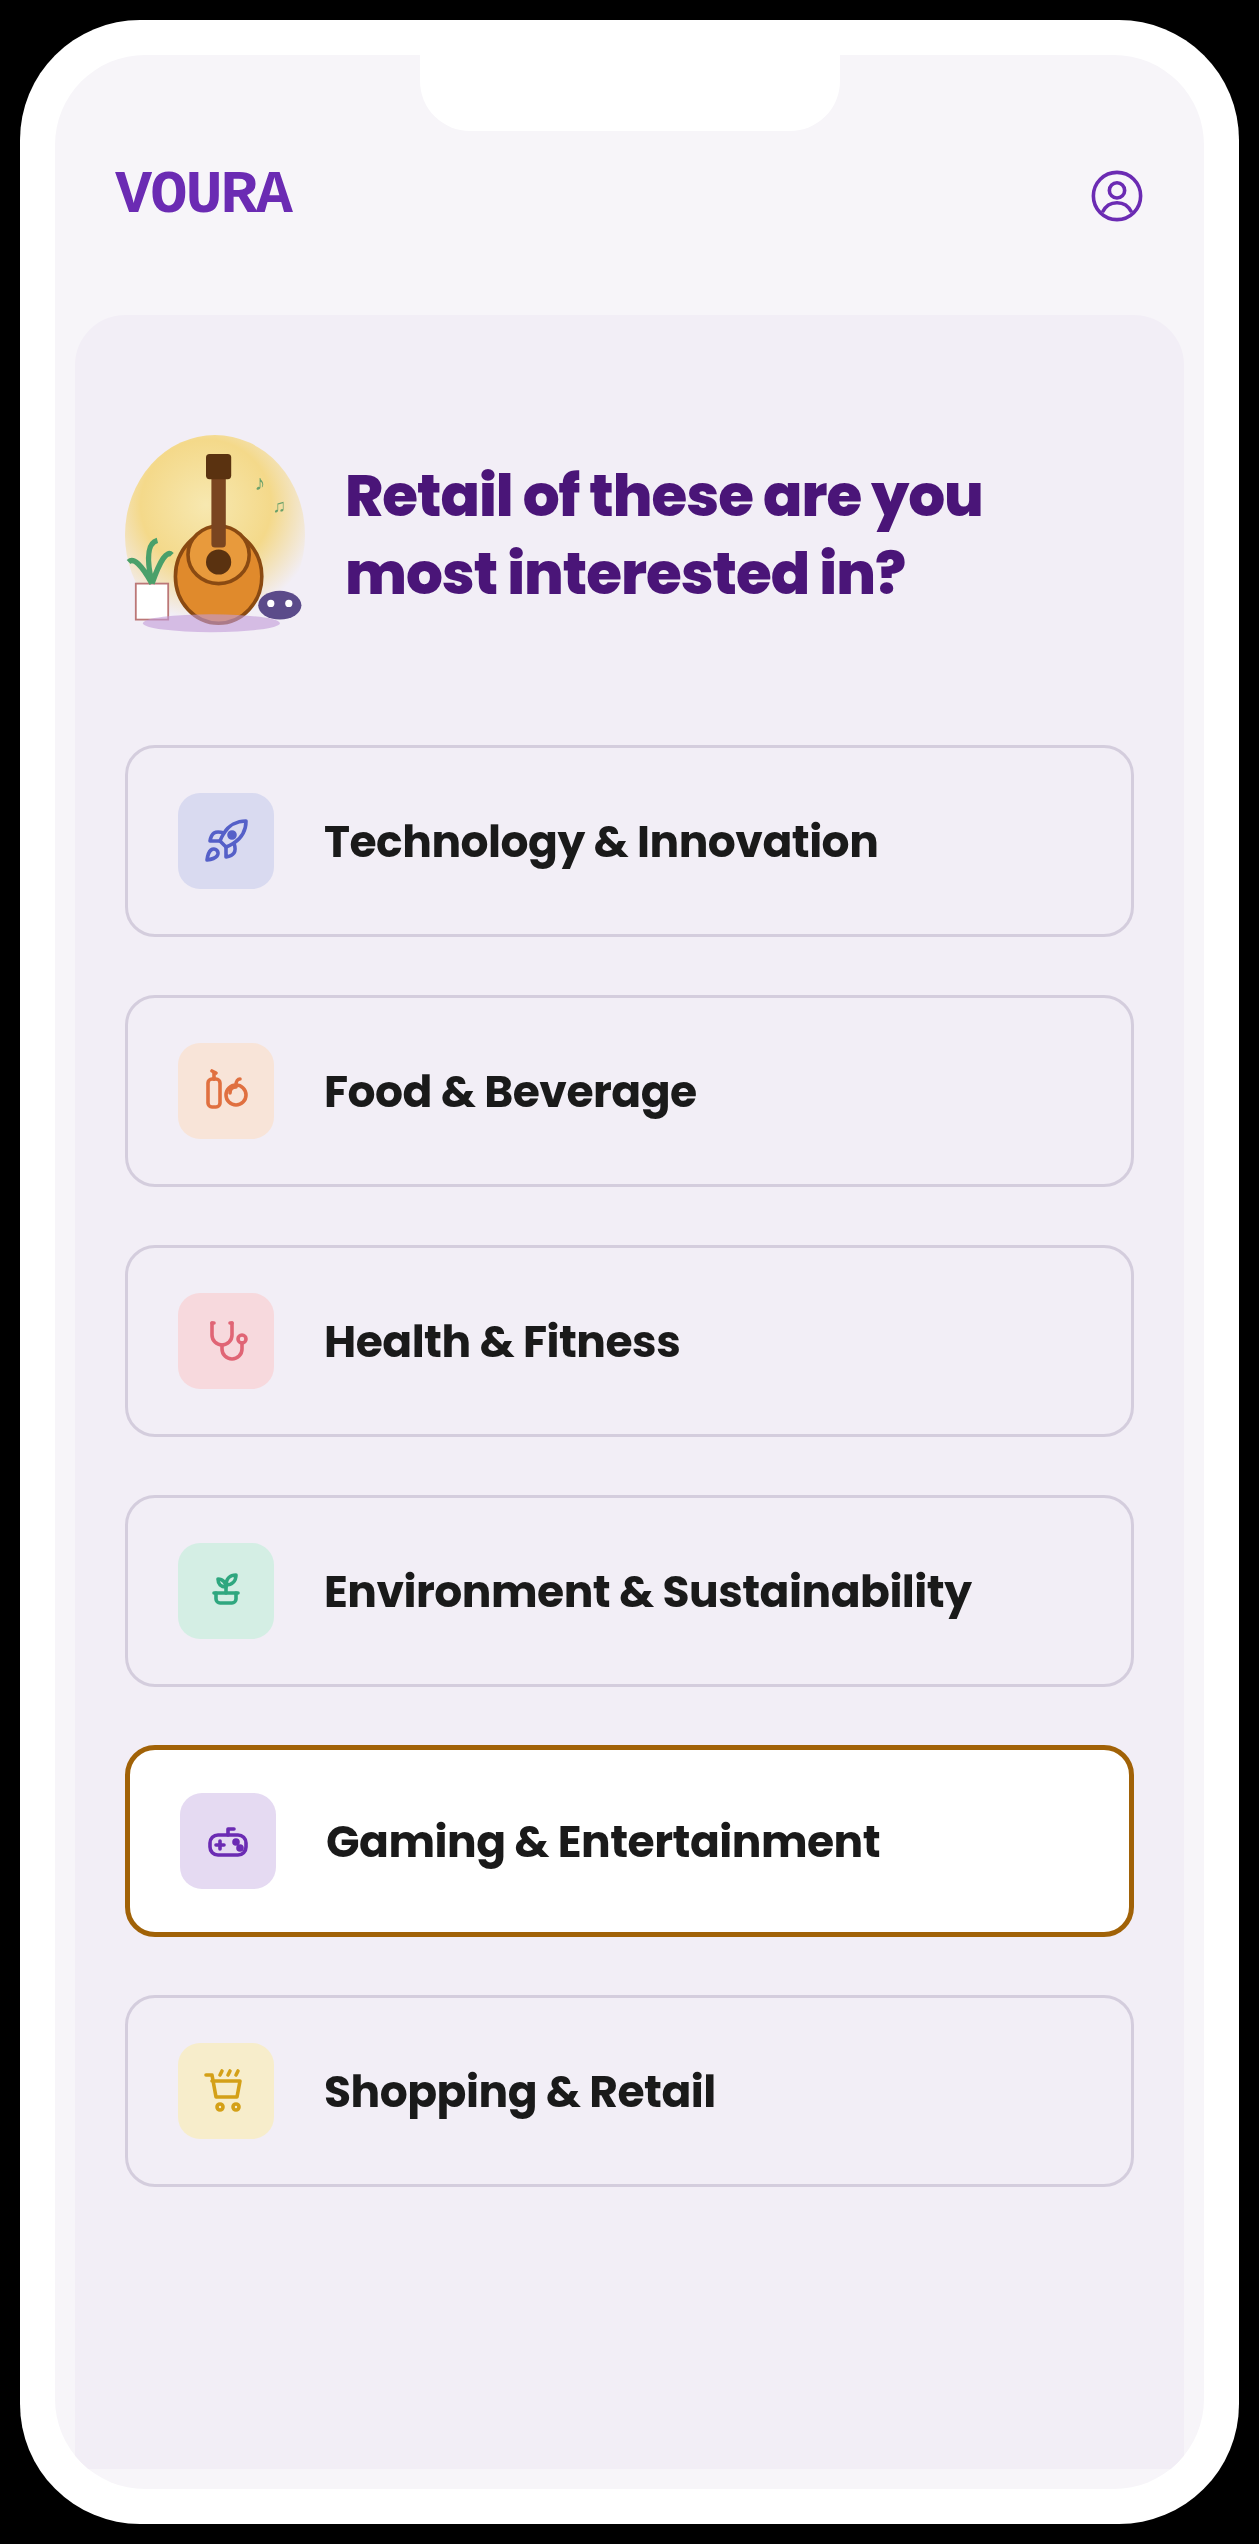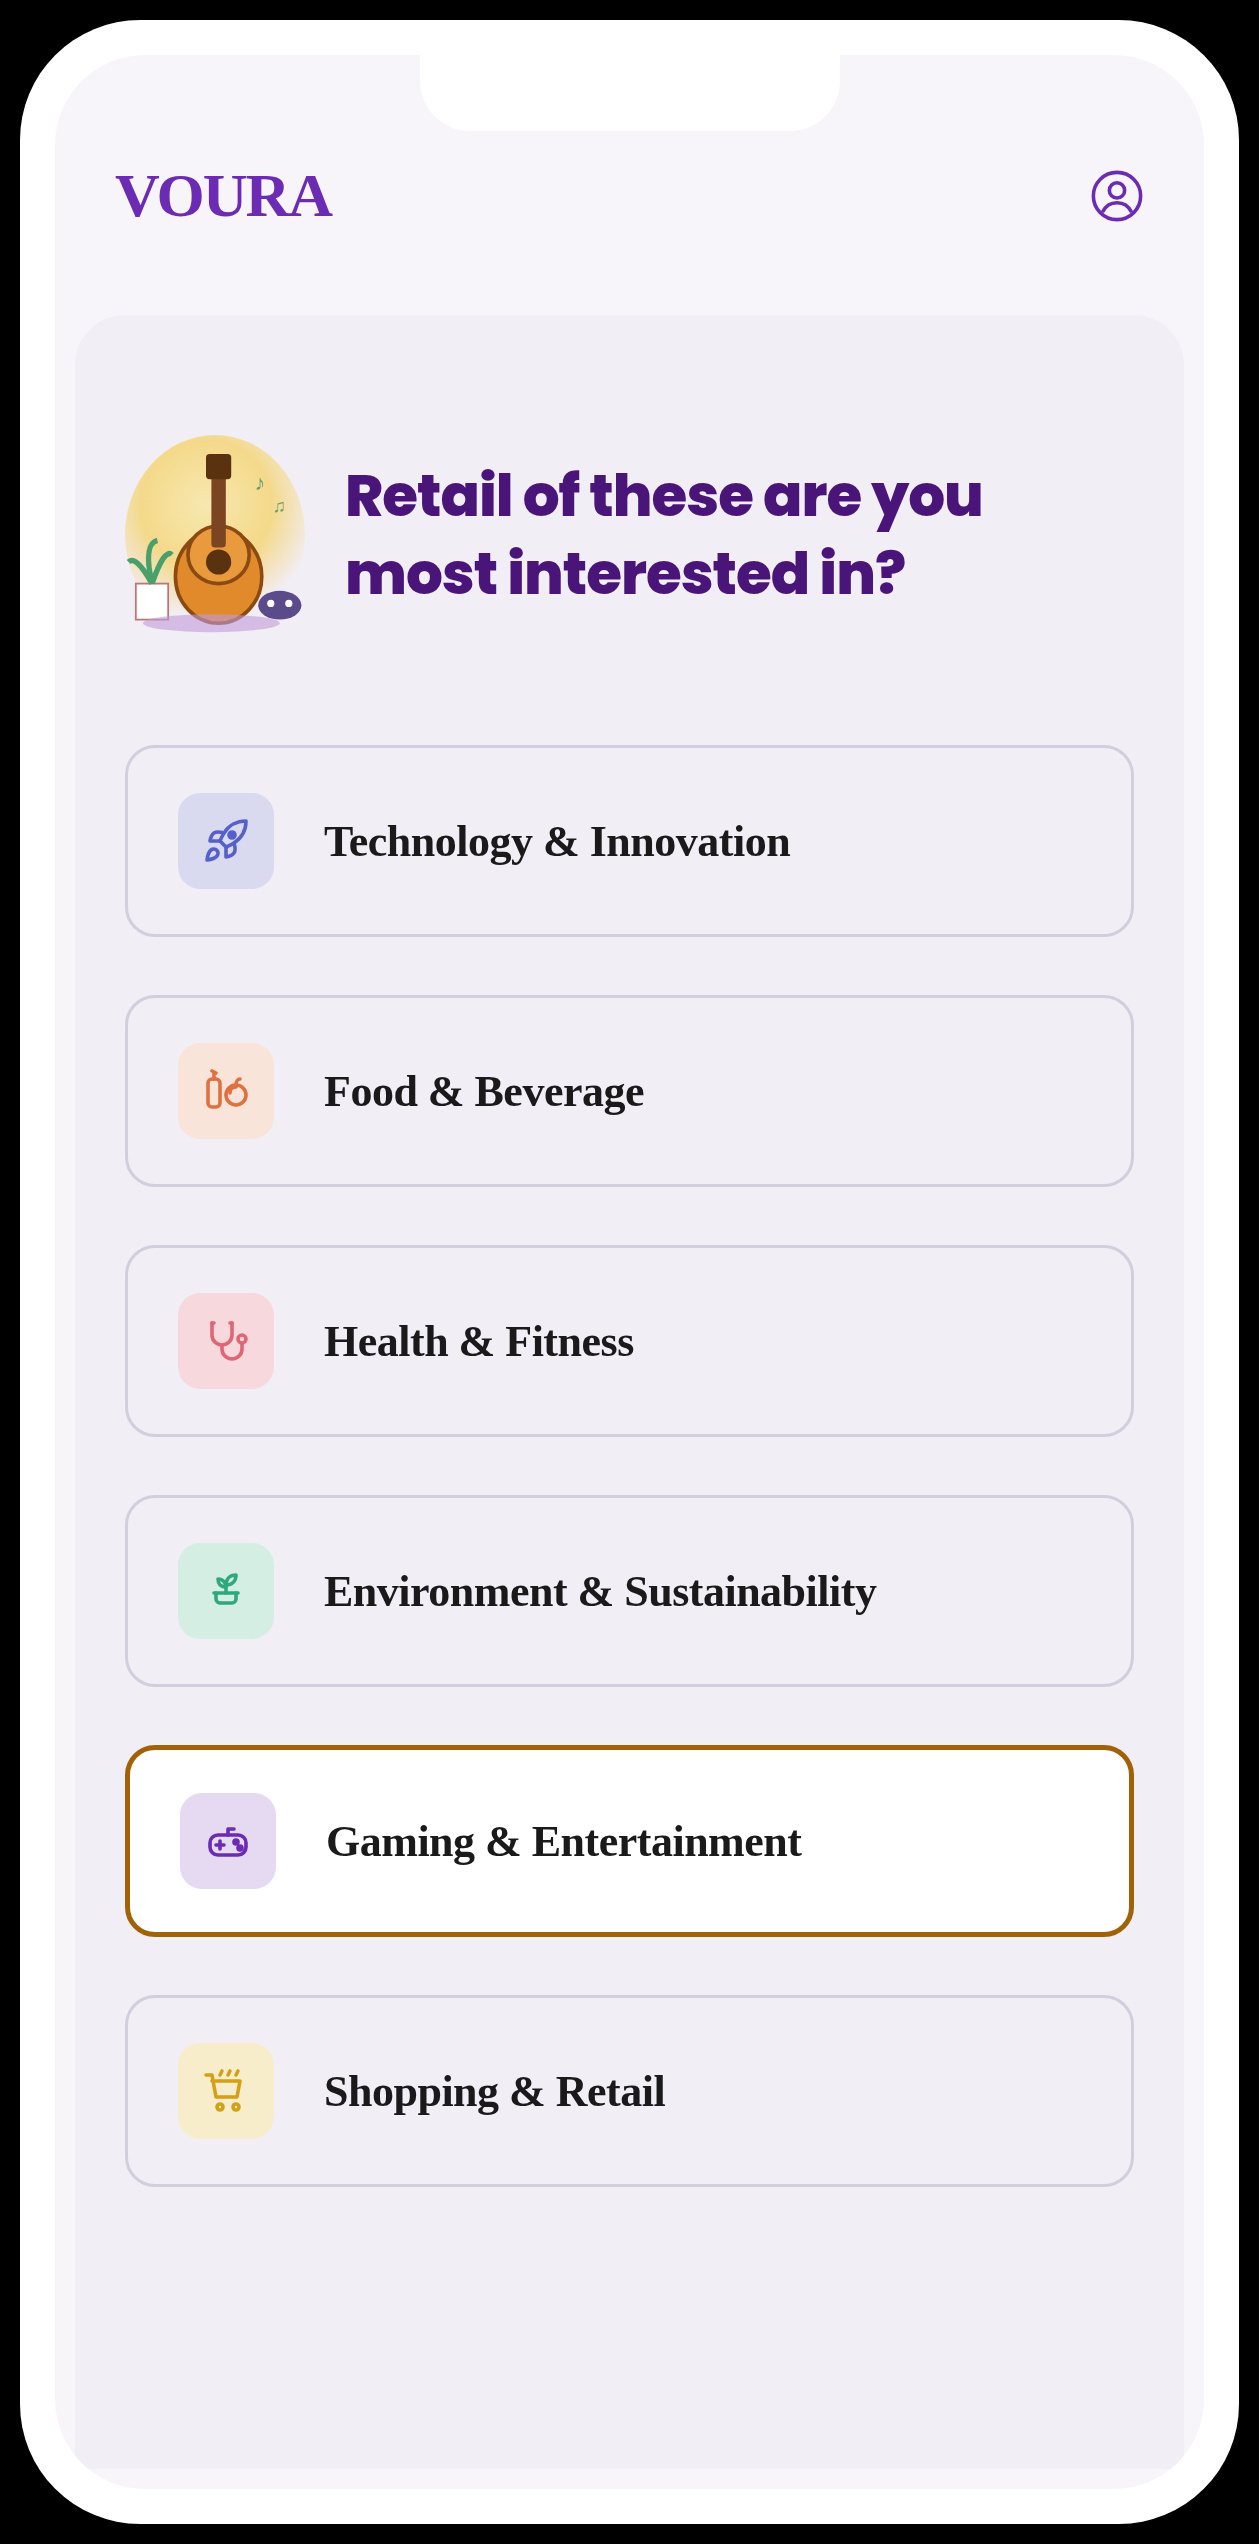--- a/index.html
+++ b/index.html
@@ -45,21 +45,21 @@
     align-items: center;
     justify-content: space-between;
     padding: 60px 60px 40px 60px;
     height: 260px;
   }
   .logo {
     font-size: 62px;
     font-weight: 900;
     color: #6B2BB3;
     letter-spacing: -2px;
-    font-family: Liberation Serif, serif;
+    font-family: Liberation Mono, monospace;
   }
   .profile-icon {
     width: 54px;
     height: 54px;
     margin-top: 8px;
   }
   .content {
     background: #F2EEF6;
     margin: 0 20px;
     border-radius: 50px 50px 0 0;
@@ -93,21 +93,20 @@
   .option {
     display: flex;
     align-items: center;
     gap: 50px;
     padding: 24px 50px;
     border-radius: 30px;
     border: 3px solid #D4CDDD;
     background: transparent;
     cursor: pointer;
     min-height: 192px;
-    font-family: Liberation Serif, serif;
   }
   .option.selected {
     border: 5px solid #a16207;
     background: #fff;
   }
   .option-icon {
     width: 96px;
     height: 96px;
     border-radius: 22px;
     display: flex;

